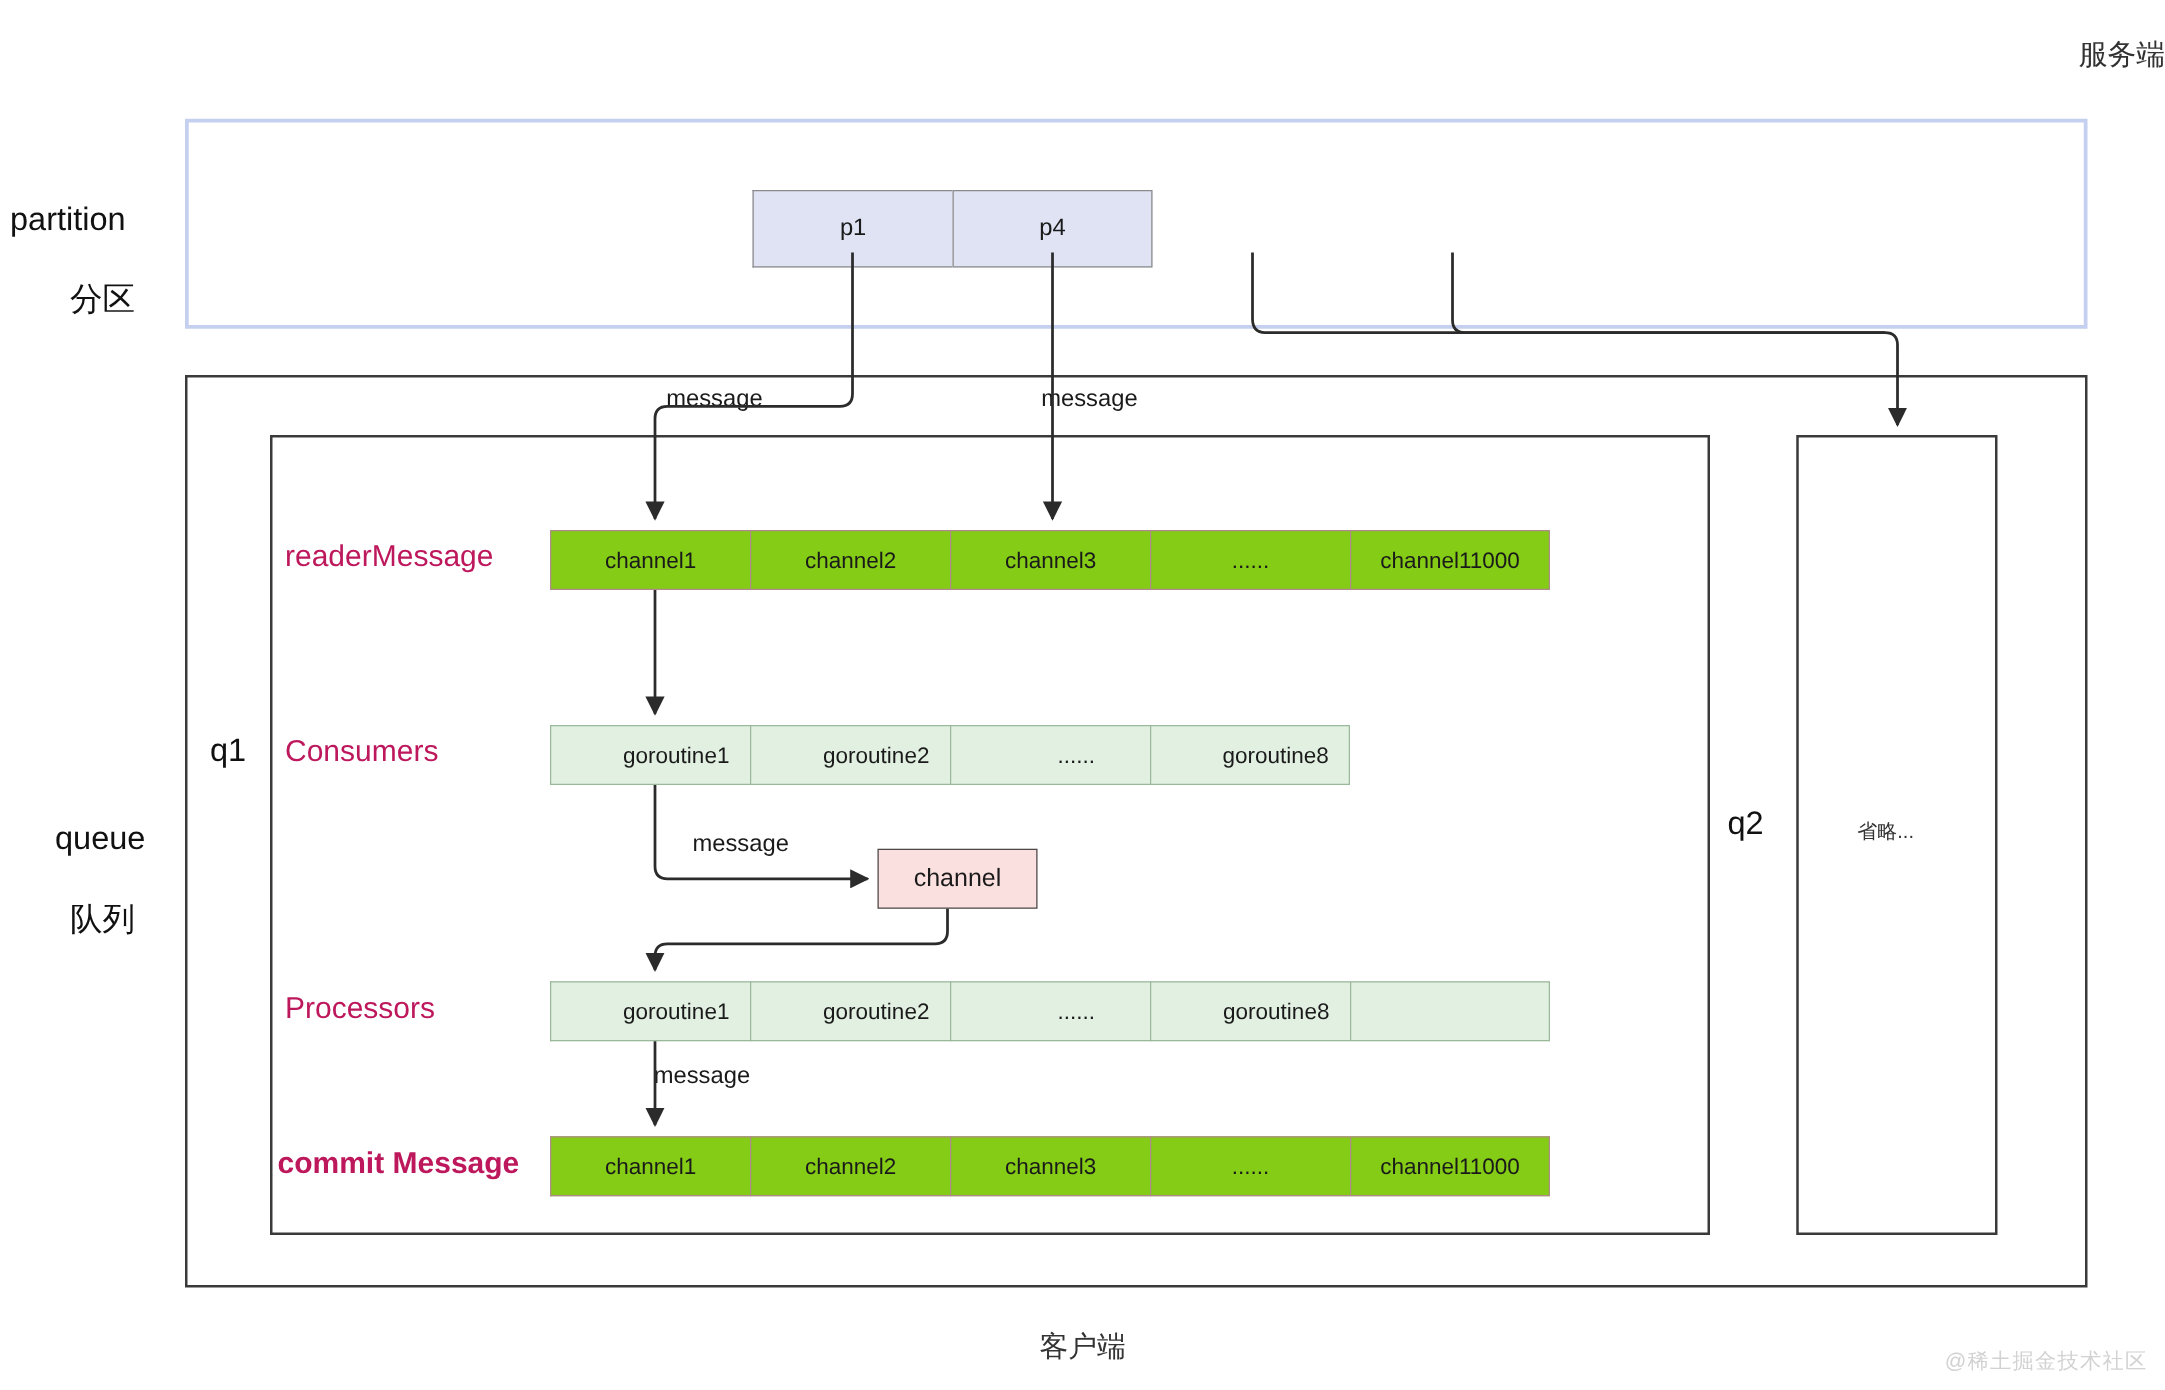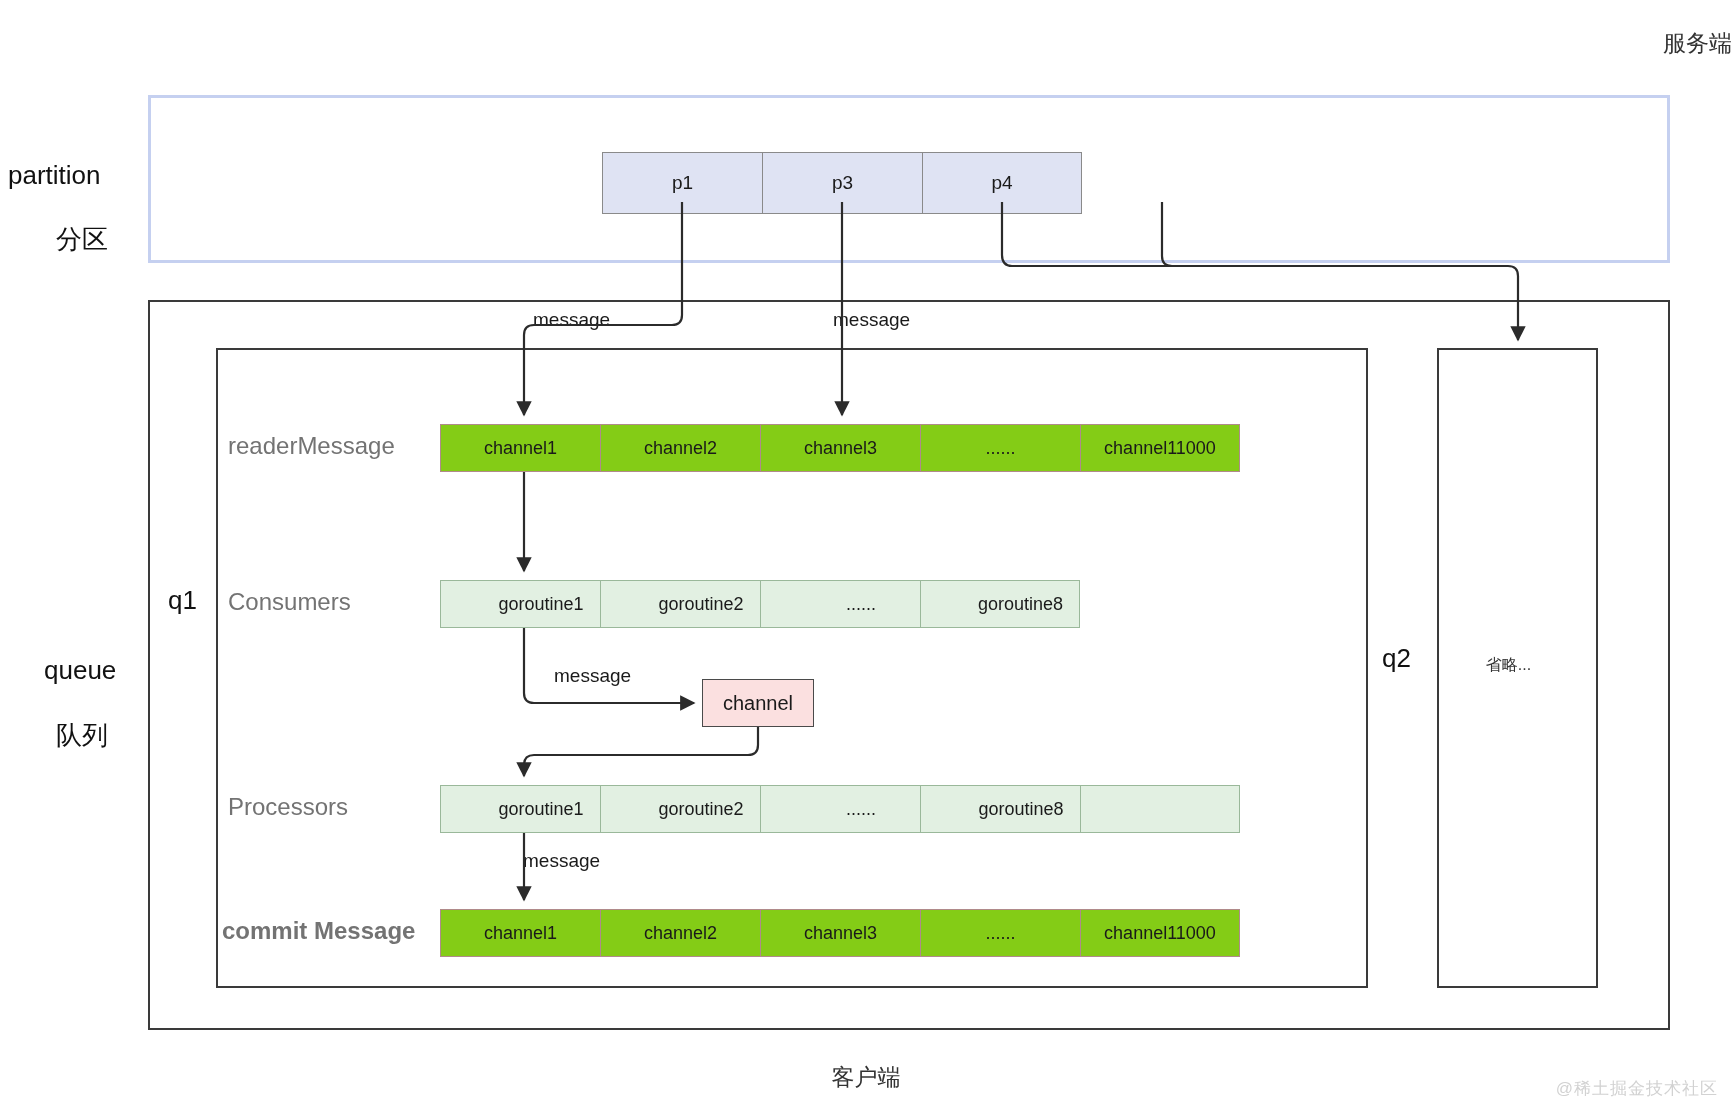--- a/index.html
+++ b/index.html
@@ -64,21 +64,21 @@
   #q2-box{
     left:1437px;top:348px;width:161px;height:640px;
     border:2px solid #3a3a3a;background:#ffffff;box-sizing:border-box;
   }
   #q2-label{left:1382px;top:643px;font-size:26px;color:#111;}
   #q2-inner-text{
     left:1437px;top:655px;width:143px;text-align:center;font-size:16px;color:#333;
   }
 
   
-  .row-label{font-size:24px;color:#737373;white-space:nowrap;}
+  .row-label{font-size:24px;color:#be185d;white-space:nowrap;}
   #lbl-reader{left:228px;top:432px;}
   #lbl-consumers{left:228px;top:588px;}
   #lbl-processors{left:228px;top:793px;}
   #lbl-commit{left:222px;top:917px;font-weight:bold;}
 
   
   .cellrow{display:flex;}
   .cellrow .cell{
     box-sizing:border-box;height:48px;
     display:flex;align-items:center;justify-content:center;
@@ -92,21 +92,21 @@
   #row-reader .cell{width:160px;}
   #row-consumers{left:440px;top:580px;}
   #row-consumers .cell{width:160px;}
   #row-processors{left:440px;top:785px;}
   #row-processors .cell{width:160px;}
   #row-commit{left:440px;top:909px;}
   #row-commit .cell{width:160px;}
 
   
   #channel-box{
-    left:702px;top:679px;width:112px;height:48px;
+    left:702px;top:679px;width:128px;height:48px;
     background:#fbe0e0;border:1.6px solid #4a4a4a;box-sizing:border-box;
     display:flex;align-items:center;justify-content:center;
     font-size:20px;color:#1a1a1a;
   }
 
   
   .edge-label{font-size:19px;color:#1a1a1a;white-space:nowrap;}
   #msg-1{left:533px;top:309px;}
   #msg-2{left:833px;top:309px;}
   #msg-3{left:554px;top:665px;}
@@ -124,21 +124,20 @@
 
 <div class="abs side-label" id="partition-en">partition</div>
 <div class="abs side-label" id="partition-zh">分区</div>
 <div class="abs side-label" id="queue-en">queue</div>
 <div class="abs side-label" id="queue-zh">队列</div>
 
 <div class="abs" id="server-box"></div>
 
 <div class="abs" id="partition-row">
   <div class="pcell">p1</div>
-  <div class="pcell">p3</div>
   <div class="pcell">p4</div>
 </div>
 
 <div class="abs" id="client-box"></div>
 
 <div class="abs" id="q1-box"></div>
 <div class="abs" id="q1-label">q1</div>
 
 <div class="abs" id="q2-box"></div>
 <div class="abs" id="q2-label">q2</div>

